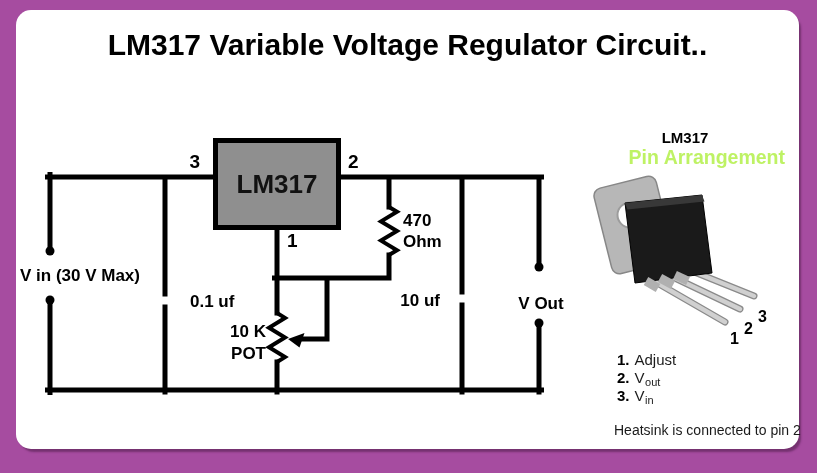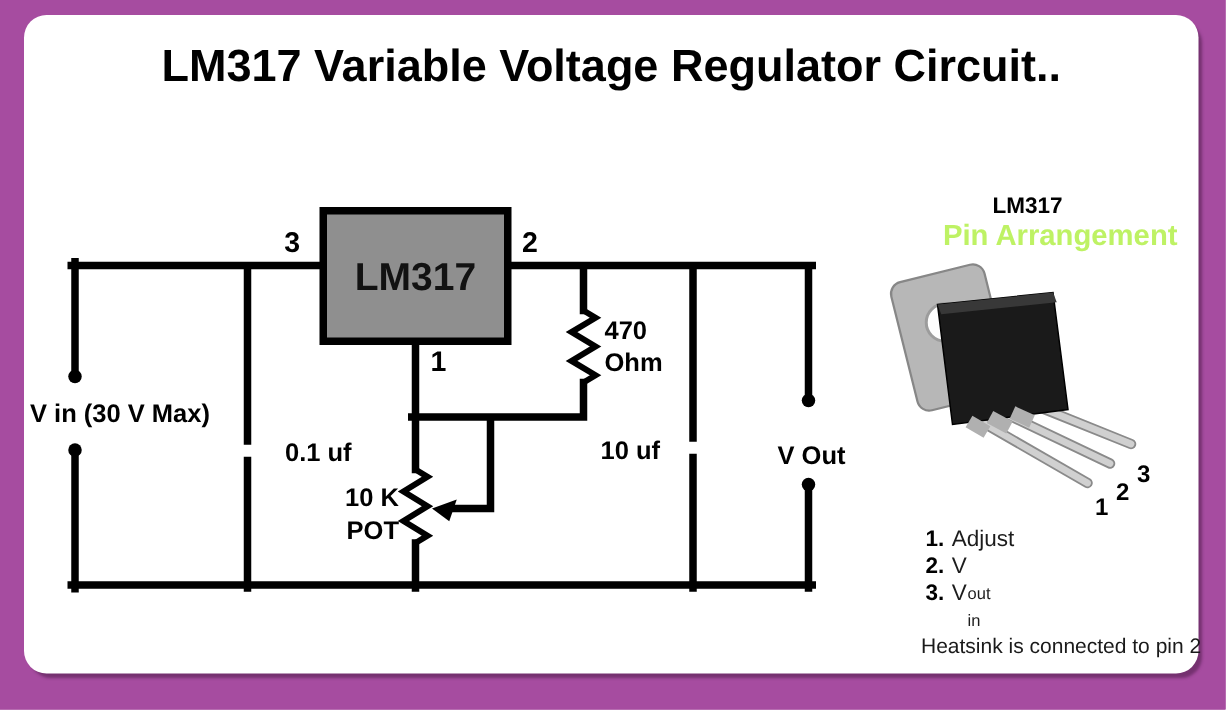--- a/index.html
+++ b/index.html
@@ -16,21 +16,21 @@
   .pin-head1{position:absolute;left:585px;top:129px;width:200px;text-align:center;
              font-size:15px;font-weight:bold;color:#000;}
   .pin-head2{position:absolute;left:585px;top:146px;width:200px;text-align:right;
              font-size:19.5px;font-weight:bold;color:#bef264;}
   .package{position:absolute;left:580px;top:175px;}
   .pn{position:absolute;font-size:16px;font-weight:bold;color:#000;}
   .pn1{left:730px;top:330px;} .pn2{left:744px;top:320px;} .pn3{left:758px;top:308px;}
   .legend{position:absolute;left:617px;top:351px;}
   .legend-row{font-size:15px;color:#1c1c1c;line-height:18px;height:18px;}
   .lnum{font-weight:bold;color:#000;margin-right:5px;}
-  .lsub{font-size:11px;position:relative;top:17px;margin-left:0.5px;}
+  .lsub{font-size:11px;position:relative;top:3px;margin-left:0.5px;}
   .note{position:absolute;left:614px;top:422px;font-size:14px;color:#1a1a1a;}
 </style>
 </head>
 <body>
 
 <div class="stage">
   <div class="card"></div>
 
   <h1 class="title">LM317 Variable Voltage Regulator Circuit..</h1>
 

